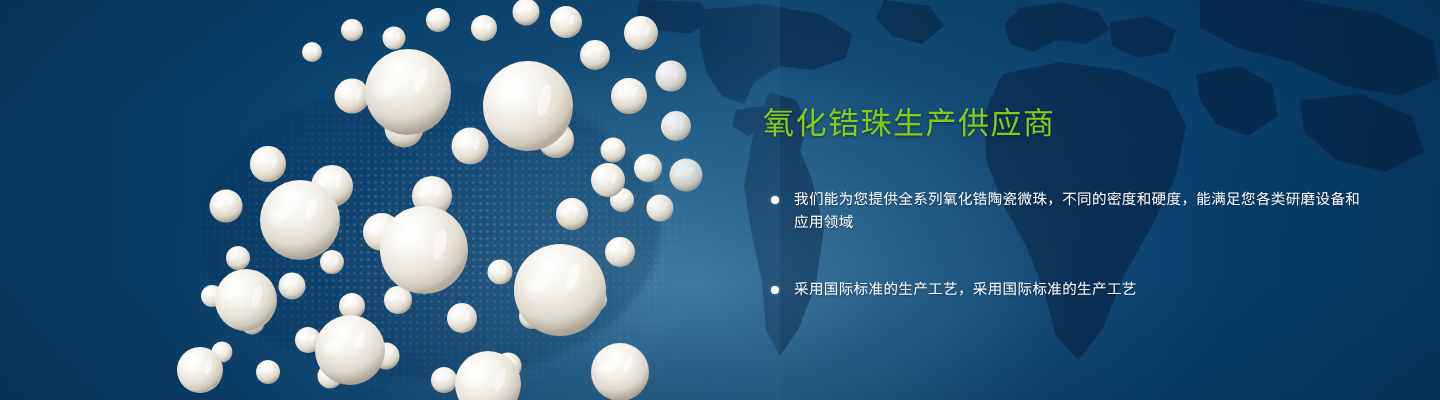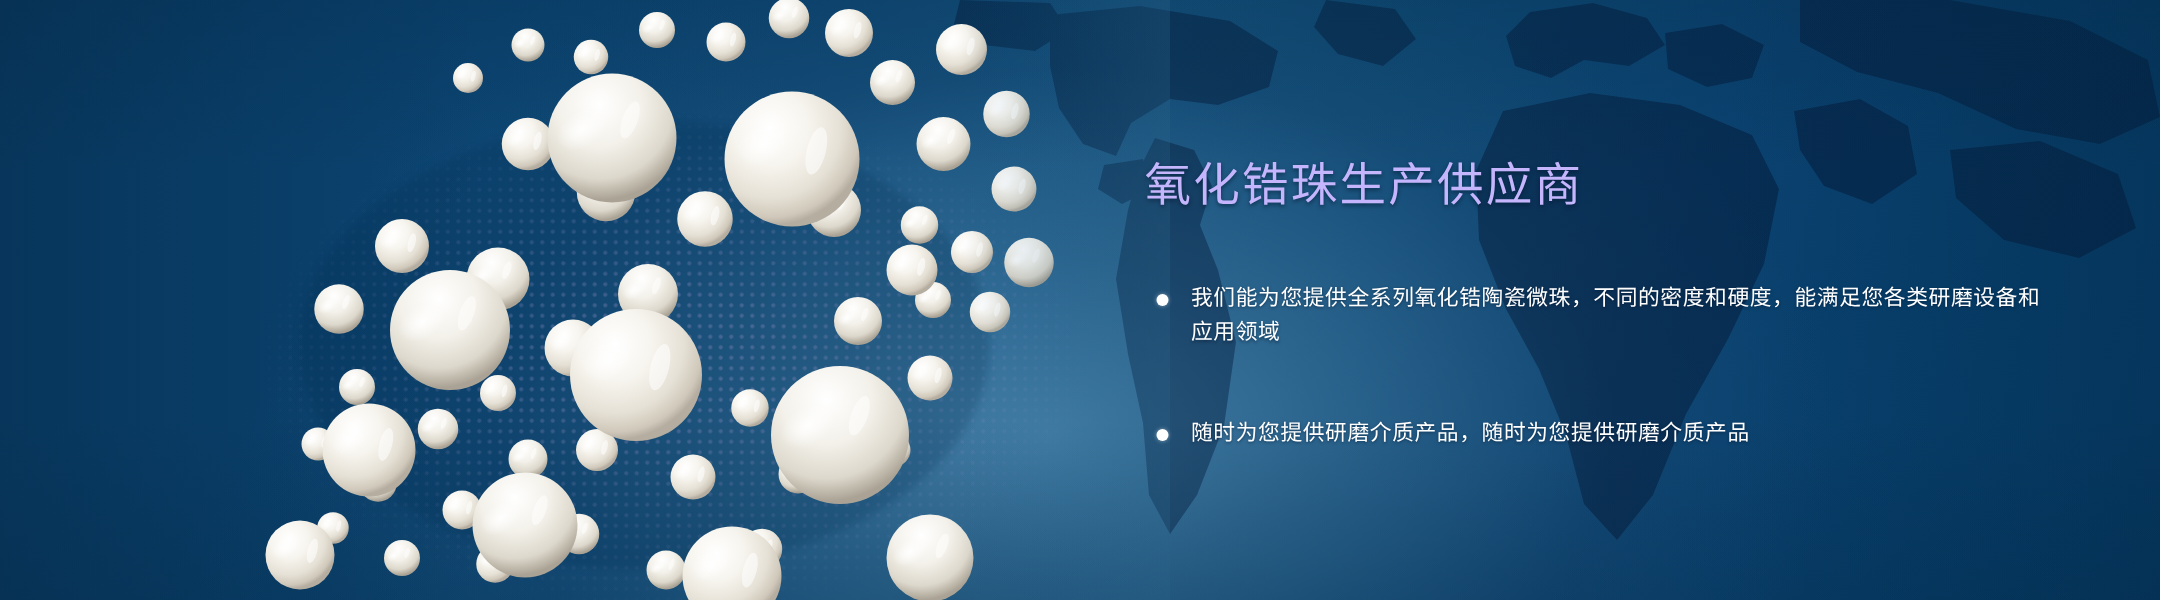--- a/index.html
+++ b/index.html
@@ -93,21 +93,21 @@
     left: 763px;
     top: 104px;
     width: 600px;
   }
 
   .headline {
     margin: 0;
     font-size: 31px;
     line-height: 40px;
     font-weight: 400;
-    color: #c4b5fd;
+    color: #84cc16;
     letter-spacing: 1.5px;
     text-shadow: 0 1px 3px rgba(0,18,40,0.55);
     white-space: nowrap;
   }
 
   .bullets {
     list-style: none;
     margin: 26px 0 0 0;
     padding: 0;
   }
@@ -303,19 +303,19 @@
     <ul class="bullets">
 
       <li class="bullet">
         <span class="bullet-dot"></span>
         <span class="bullet-text">我们能为您提供全系列氧化锆陶瓷微珠，不同的密度和硬度，能满足您各类研磨设备和应用领域</span>
       </li>
 
 
       <li class="bullet">
         <span class="bullet-dot"></span>
-        <span class="bullet-text">随时为您提供研磨介质产品，随时为您提供研磨介质产品</span>
+        <span class="bullet-text">采用国际标准的生产工艺，采用国际标准的生产工艺</span>
       </li>
 
     </ul>
   </div>
 
 </div>
 
 </body></html>

